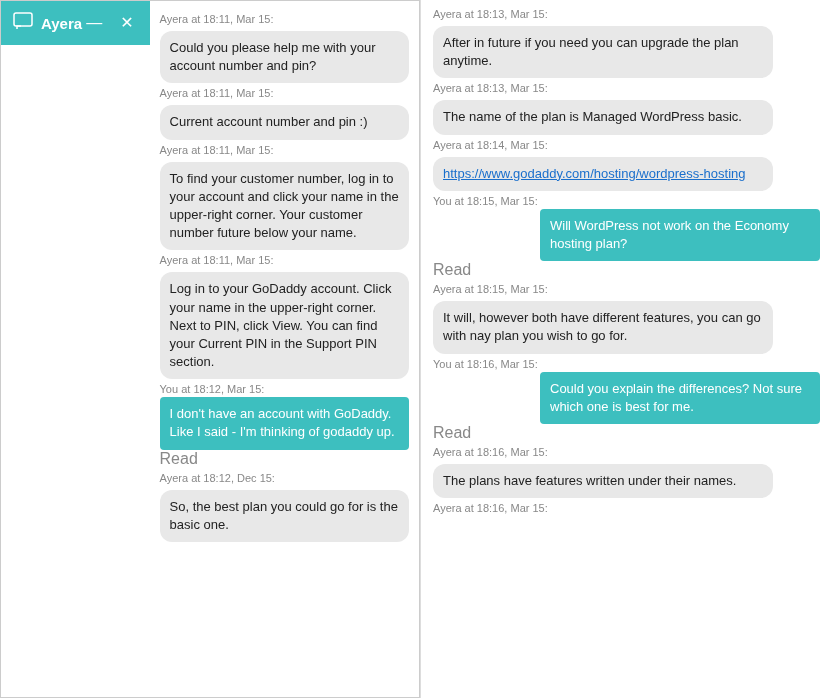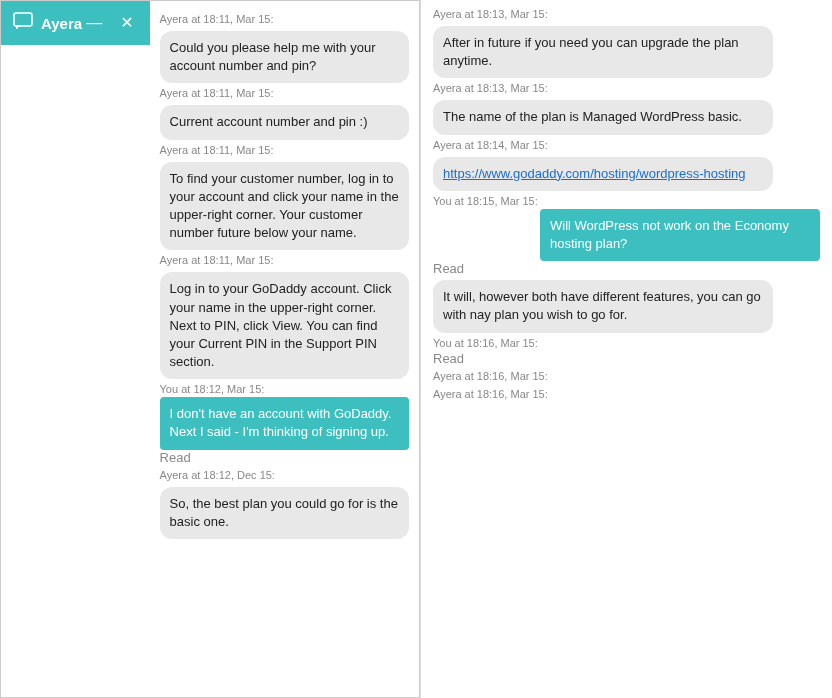--- a/index.html
+++ b/index.html
@@ -109,21 +109,21 @@
       color: #fff;
       border-radius: 4px;
       padding: 8px 10px;
       max-width: 280px;
       align-self: flex-end;
       line-height: 1.4;
       margin-left: auto;
     }
 
     .msg-read {
-      font-size: 13px;
+      font-size: 16px;
       color: #888;
       text-align: right;
       margin-right: 4px;
     }
 
     .msg-row-user {
       display: flex;
       flex-direction: column;
       align-items: flex-start;
     }
@@ -184,41 +184,44 @@
     <div class="msg-timestamp">Ayera at 18:11, Mar 15:</div>
         <div class="msg-bubble">Could you please help me with your account number and pin?</div>
         <div class="msg-timestamp">Ayera at 18:11, Mar 15:</div>
         <div class="msg-bubble">Current account number and pin :)</div>
         <div class="msg-timestamp">Ayera at 18:11, Mar 15:</div>
         <div class="msg-bubble">To find your customer number, log in to your account and click your name in the upper-right corner. Your customer number future below your name.</div>
         <div class="msg-timestamp">Ayera at 18:11, Mar 15:</div>
         <div class="msg-bubble">Log in to your GoDaddy account. Click your name in the upper-right corner. Next to PIN, click View. You can find your Current PIN in the Support PIN section.</div>
         <div class="msg-row-user">
           <div class="msg-timestamp">You at 18:12, Mar 15:</div>
-          <div class="msg-bubble-user">I don't have an account with GoDaddy. Next I said - I'm thinking of signing up.</div>
+          <div class="msg-bubble-user">I don't have an account with GoDaddy. Like I said - I'm thinking of godaddy up.</div>
           <div class="msg-read">Read</div>
         </div>
         <div class="msg-timestamp">Ayera at 18:12, Dec 15:</div>
         <div class="msg-bubble">So, the best plan you could go for is the basic one.</div>
       </div>
   </div>
 </div>
 
 <div class="chat-right" id="right-messages">
 <div class="msg-timestamp">Ayera at 18:13, Mar 15:</div>
     <div class="msg-bubble">After in future if you need you can upgrade the plan anytime.</div>
     <div class="msg-timestamp">Ayera at 18:13, Mar 15:</div>
     <div class="msg-bubble">The name of the plan is Managed WordPress basic.</div>
     <div class="msg-timestamp">Ayera at 18:14, Mar 15:</div>
     <div class="msg-bubble"><span class="link-text">https://www.godaddy.com/hosting/wordpress-hosting</span></div>
     <div class="msg-row-user">
       <div class="msg-timestamp">You at 18:15, Mar 15:</div>
       <div class="msg-bubble-user">Will WordPress not work on the Economy hosting plan?</div>
       <div class="msg-read">Read</div>
     </div>
+    <div class="msg-timestamp">Ayera at 18:15, Mar 15:</div>
     <div class="msg-bubble">It will, however both have different features, you can go with nay plan you wish to go for.</div>
     <div class="msg-row-user">
       <div class="msg-timestamp">You at 18:16, Mar 15:</div>
+      <div class="msg-bubble-user">Could you explain the differences? Not sure which one is best for me.</div>
       <div class="msg-read">Read</div>
     </div>
     <div class="msg-timestamp">Ayera at 18:16, Mar 15:</div>
+    <div class="msg-bubble">The plans have features written under their names.</div>
     <div class="msg-timestamp">Ayera at 18:16, Mar 15:</div>
   </div>
 
 </body></html>

